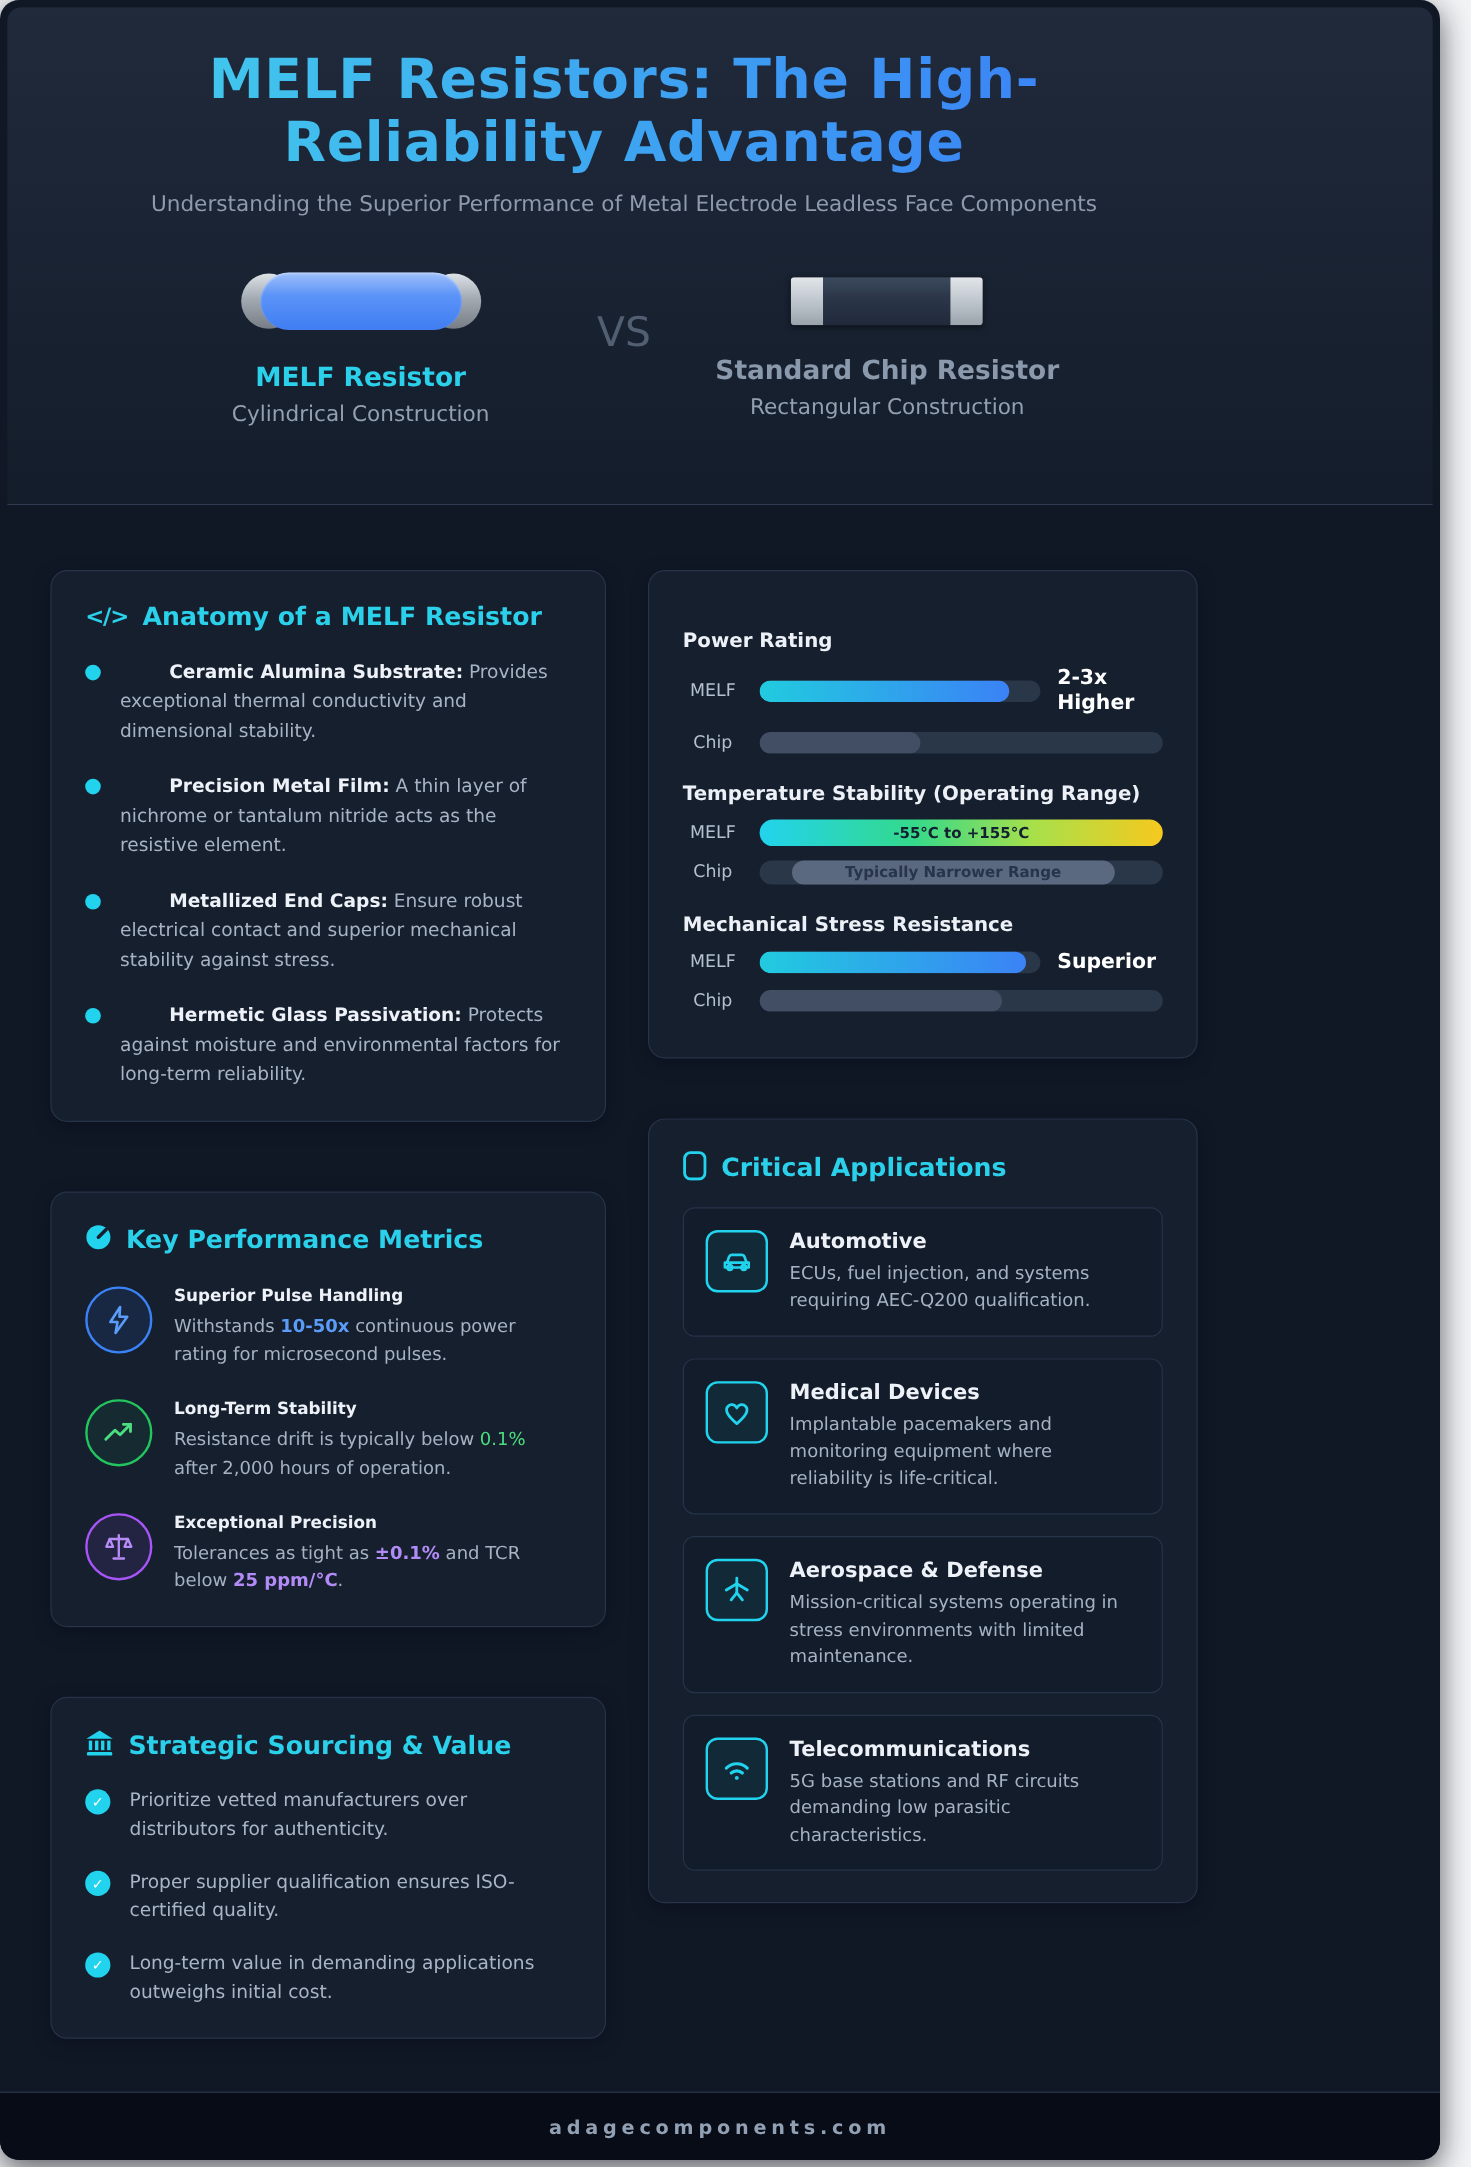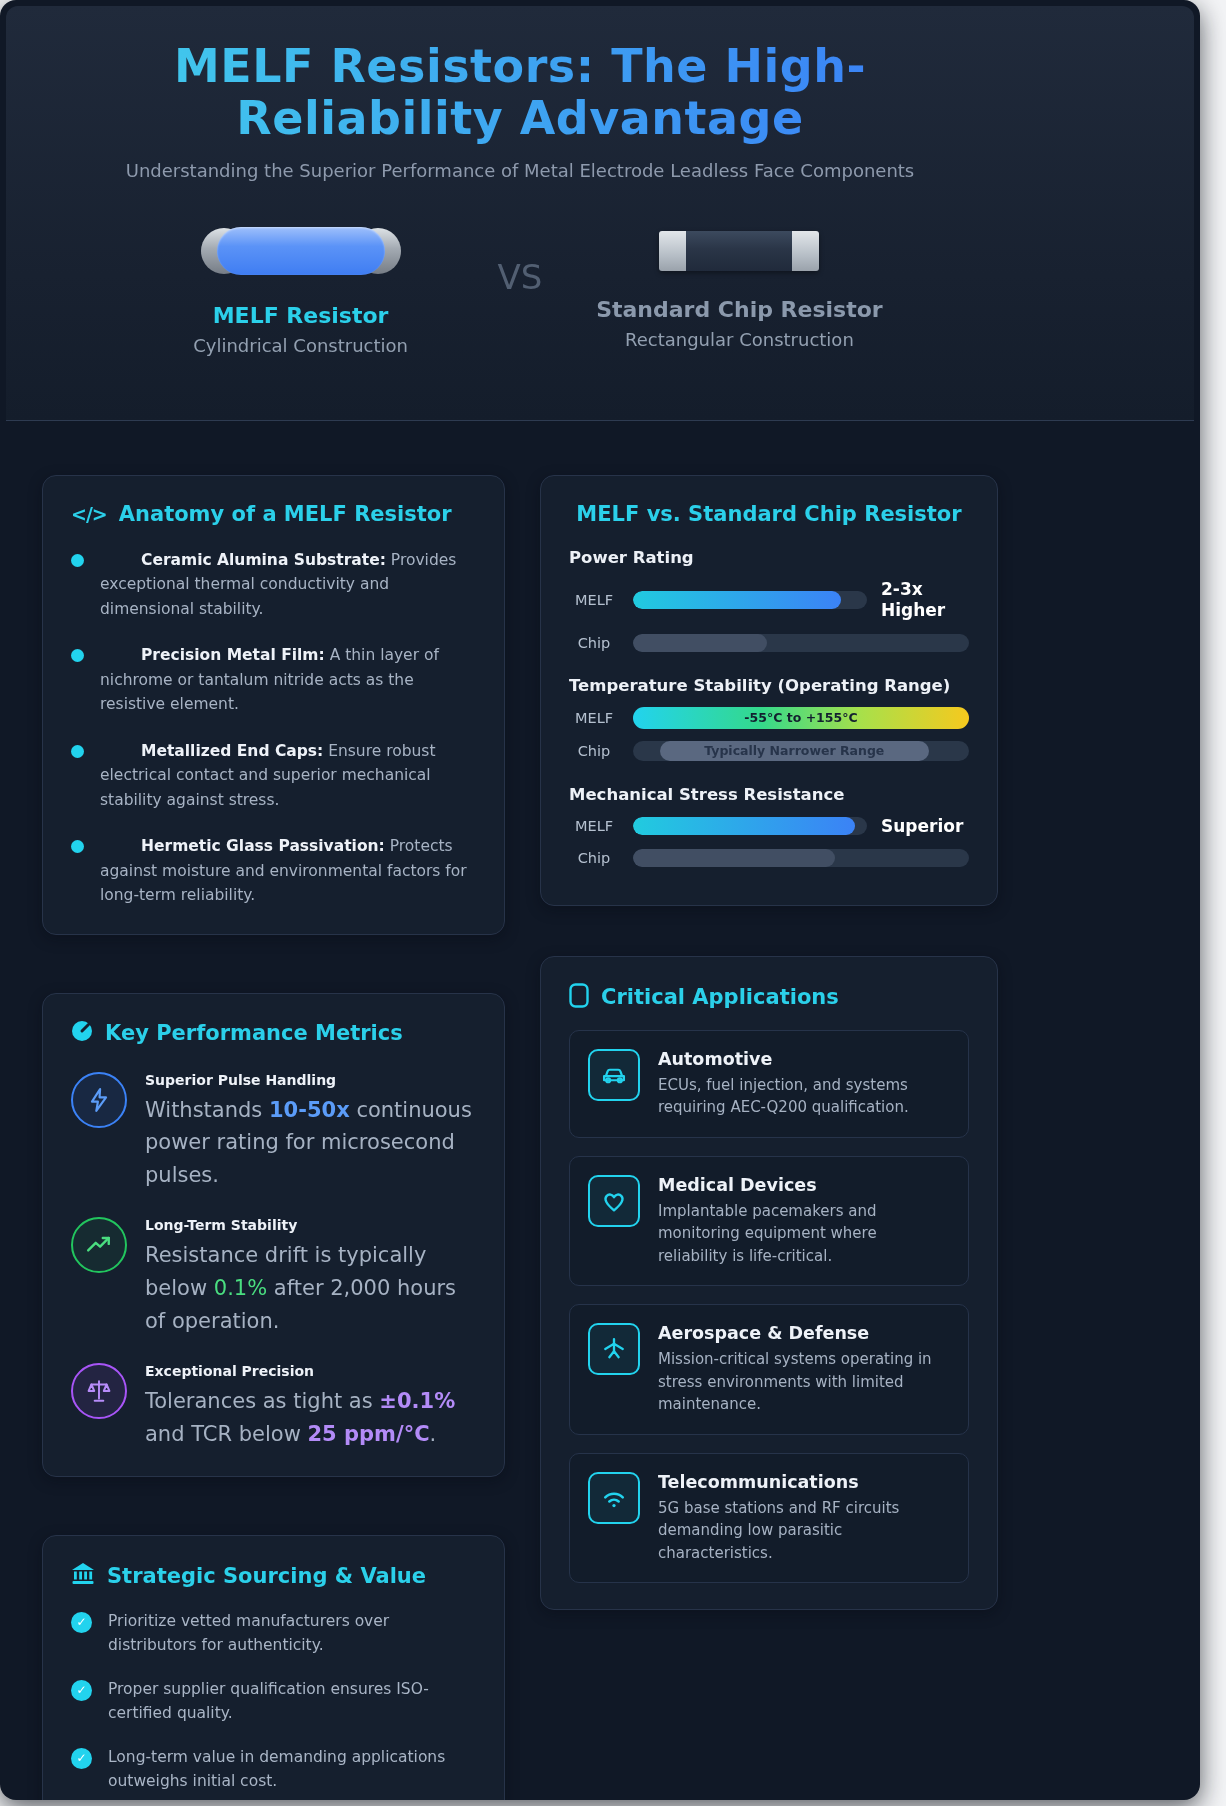--- a/index.html
+++ b/index.html
@@ -81,21 +81,21 @@
     display:flex; align-items:center; justify-content:center;
     font-size:12.5px; font-weight:bold; color:#27344a; }
   
   .metric-item { display:flex; gap:18px; margin-top:26px; }
   .micon { flex:none; width:56px; height:56px; border-radius:50%; border:2px solid;
     display:flex; align-items:center; justify-content:center; box-sizing:border-box; }
   .micon.blue { border-color:#3b82f6; background:rgba(59,130,246,0.10); }
   .micon.green { border-color:#22c55e; background:rgba(34,197,94,0.08); }
   .micon.purple { border-color:#a855f7; background:rgba(168,85,247,0.10); }
   .mi-head { font-size:14px; font-weight:bold; color:#eef2f8; }
-  .mi-body { margin-top:6px; font-size:21px; color:#a6b2c3; line-height:1.55; }
+  .mi-body { margin-top:6px; font-size:15px; color:#a6b2c3; line-height:1.55; }
   .hl-blue { color:#5b9cf8; font-weight:bold; }
   .hl-green { color:#4ade80; font-weight:normal; }
   .hl-purple { color:#b38bf7; font-weight:bold; }
   
   .app-item { display:flex; gap:18px; border:1px solid #26334a; background:#121c2a;
     border-radius:10px; padding:18px; margin-top:18px; align-items:flex-start; }
   .aicon { flex:none; width:52px; height:52px; border-radius:10px; border:2px solid #22d3ee;
     background:rgba(34,211,238,0.07); display:flex; align-items:center; justify-content:center; box-sizing:border-box; }
   .app-head { font-size:17.5px; font-weight:bold; color:#eef2f8; }
   .app-body { margin-top:5px; font-size:15px; color:#a6b2c3; line-height:1.5; }
@@ -248,23 +248,20 @@
           <div class="src-item">
             <div class="check">✓</div>
             <div>Long-term value in demanding applications outweighs initial cost.</div>
           </div>
         </div>
       </div>
 
       <div class="col-right">
 
         <div class="card">
-          <div class="card-title-row center">
-            <h2 class="card-title">MELF vs. Standard Chip Resistor</h2>
-          </div>
 
           <div class="metric-label first">Power Rating</div>
           <div class="bar-row">
             <div class="bar-side">MELF</div>
             <div class="track">
               <div class="fill-melf" style="width: 89%;"></div>
             </div>
             <div class="bar-value">2-3x Higher</div>
           </div>
           <div class="bar-row">

